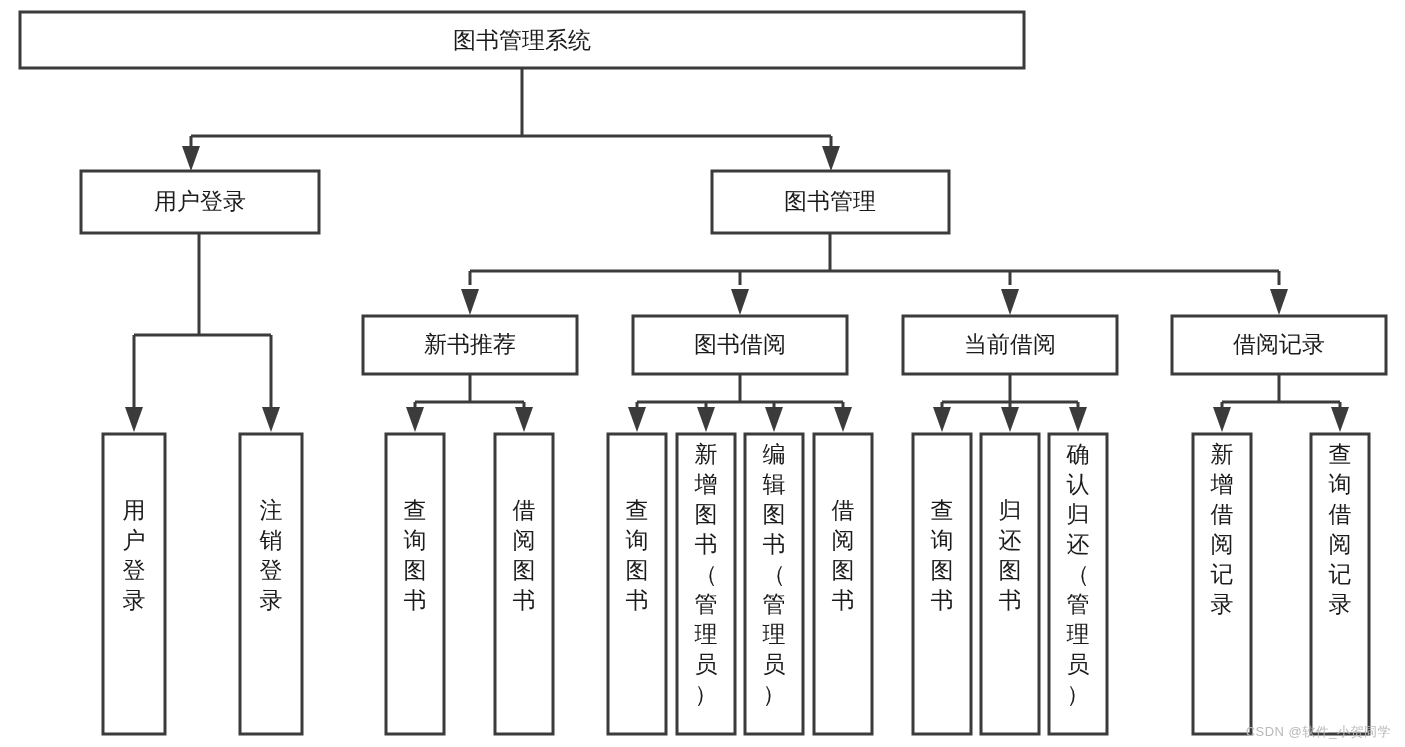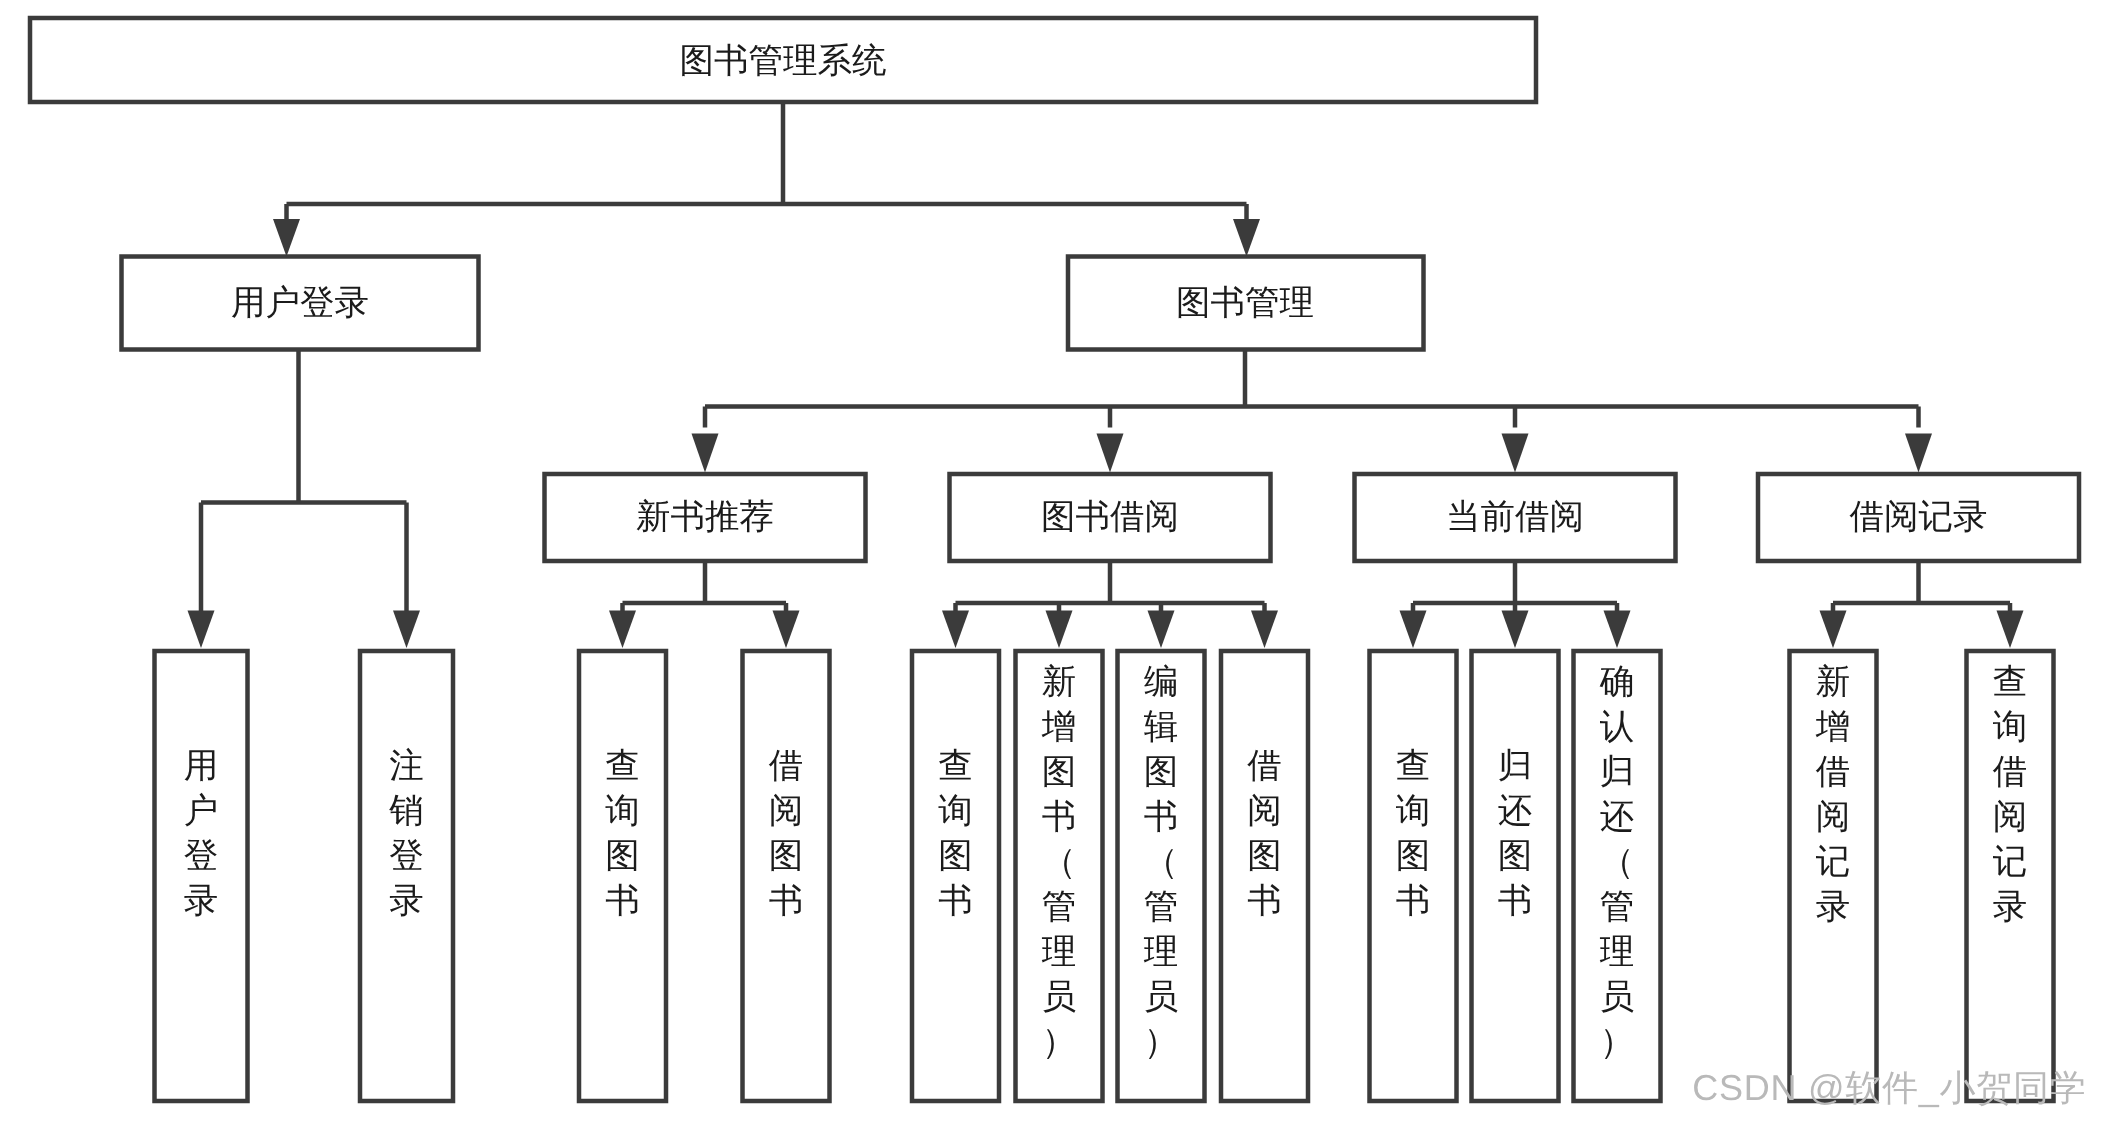--- a/index.html
+++ b/index.html
@@ -52,21 +52,21 @@
     font-family: "Liberation Sans", "DejaVu Sans", sans-serif;
     font-size: 23px;
     fill: #1b1b1b;
     text-anchor: middle;
   }
   .watermark {
     position: absolute;
     right: 14px;
     bottom: 6px;
     font-family: "Liberation Sans", "DejaVu Sans", sans-serif;
-    font-size: 24px;
+    font-size: 13px;
     color: #b9b9b9;
     letter-spacing: 0.5px;
     white-space: nowrap;
     pointer-events: none;
   }
 </style>
 </head>
 <body>
 
 <div id="diagram-root">

